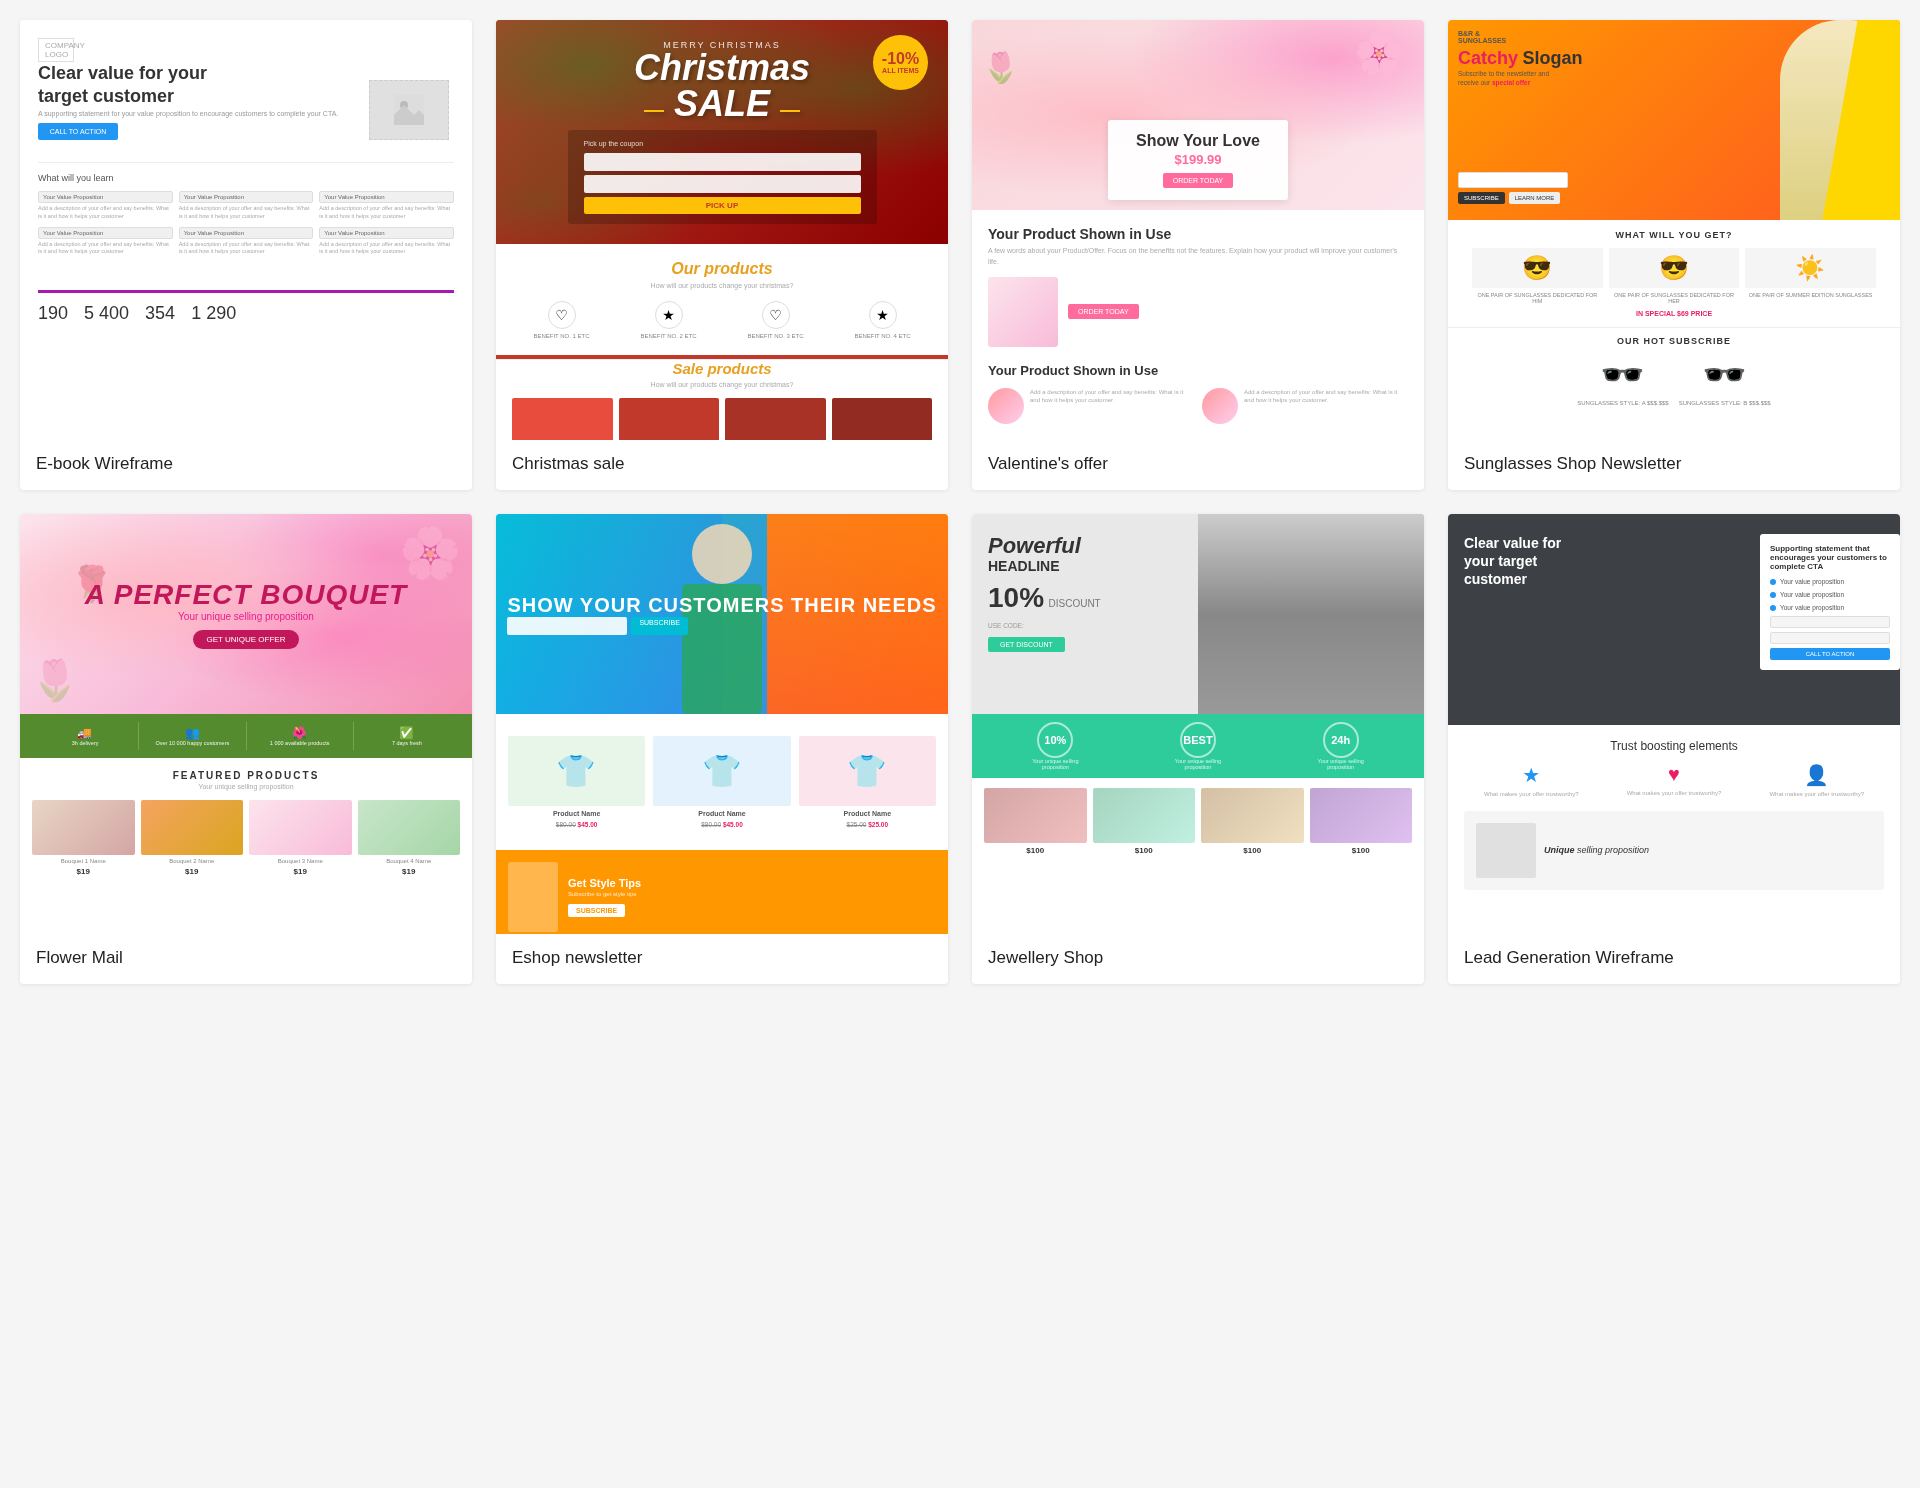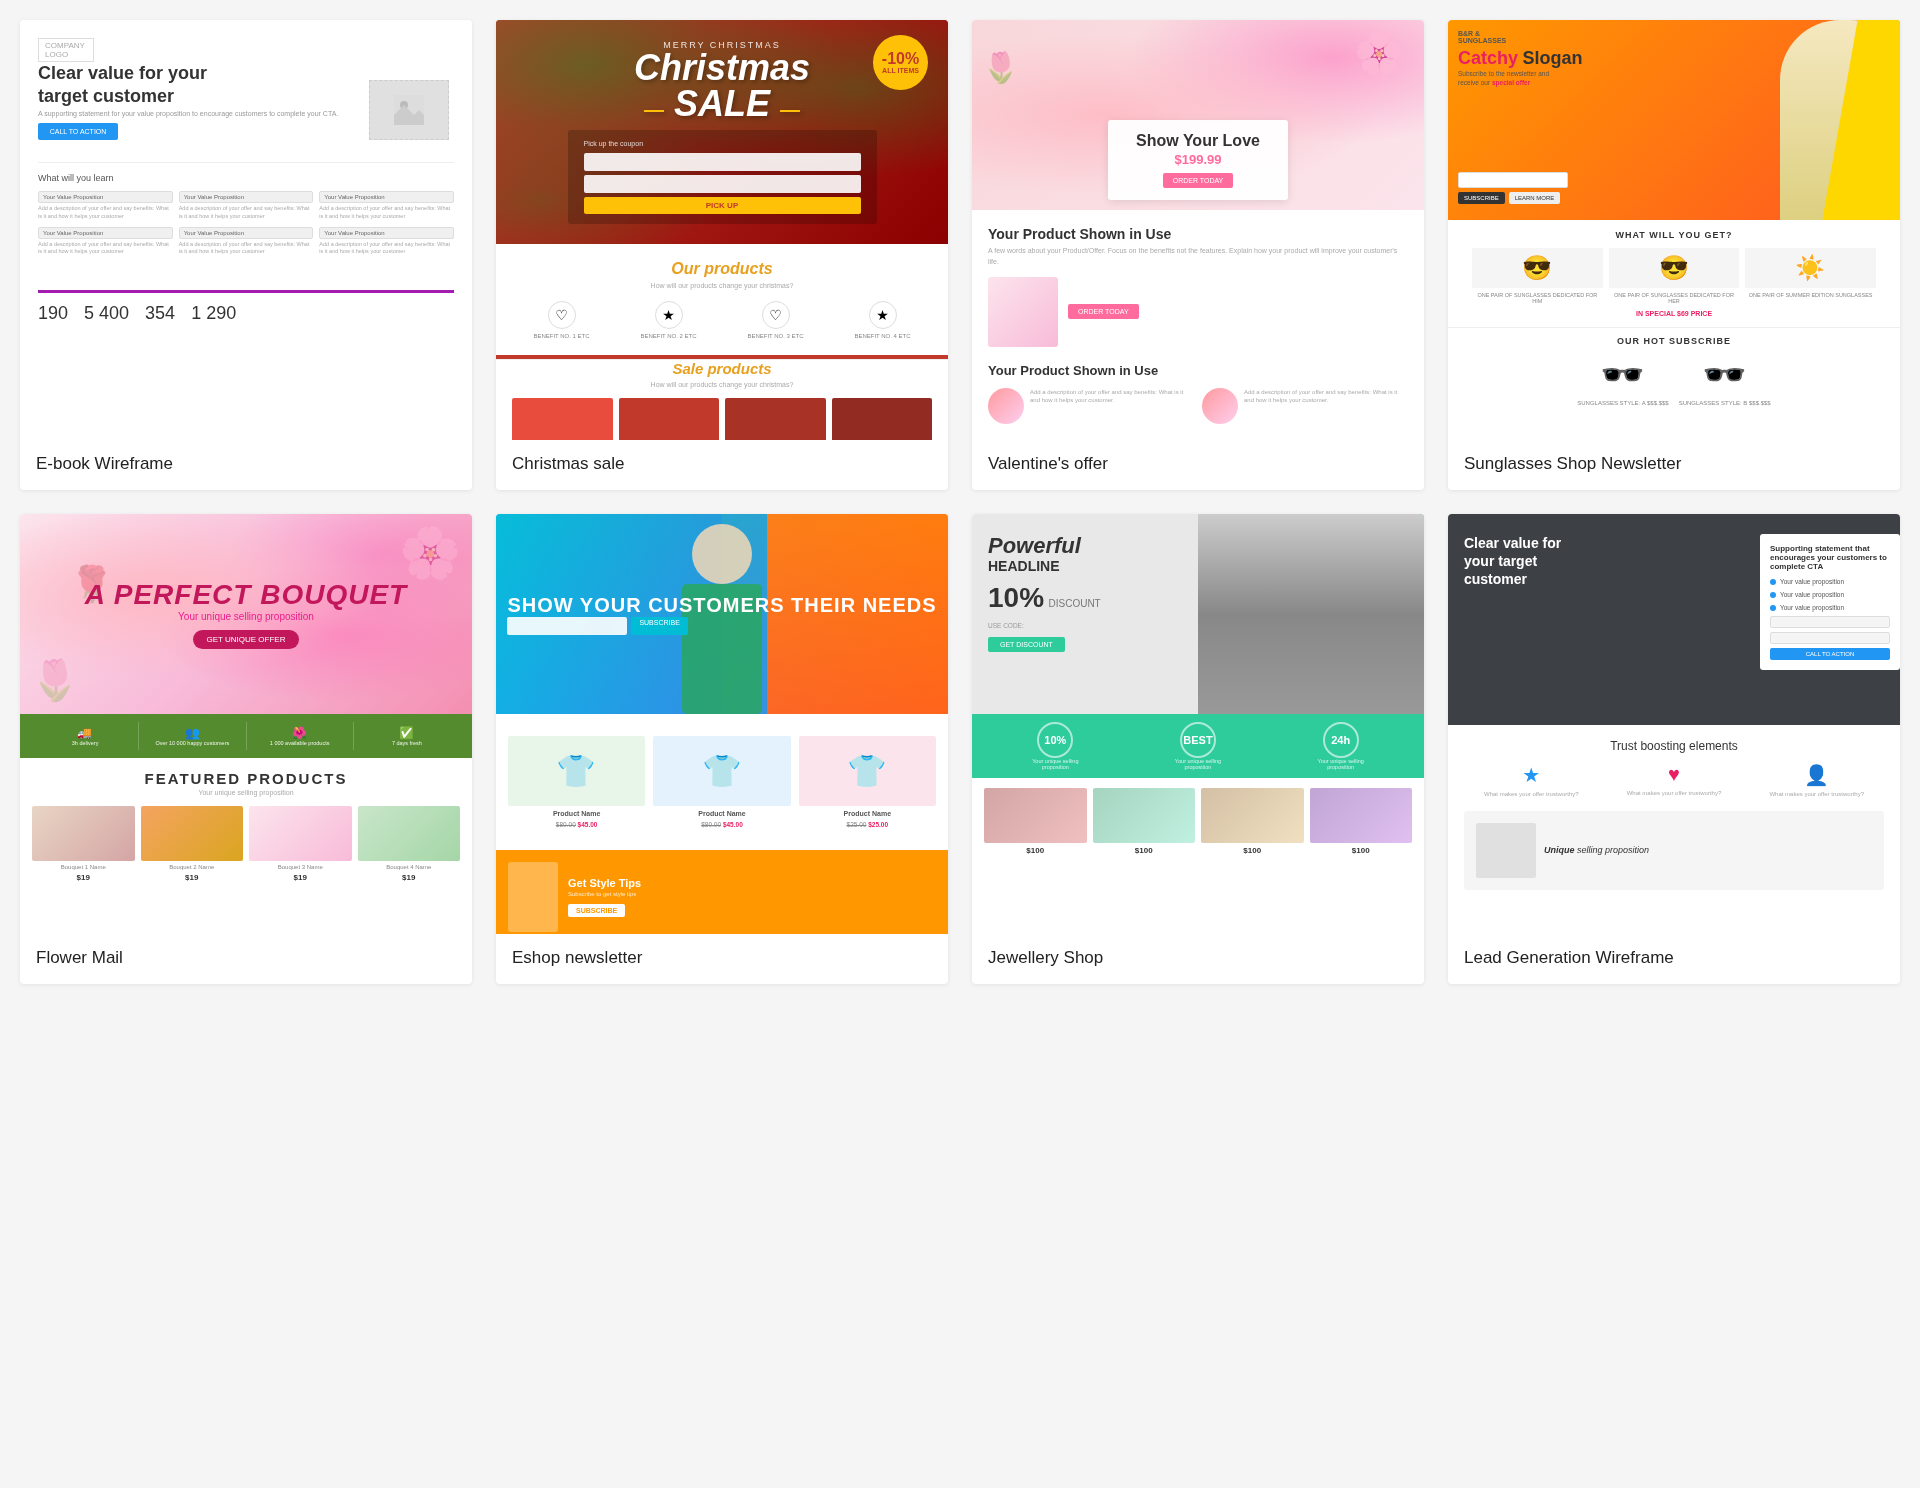--- a/index.html
+++ b/index.html
@@ -42,21 +42,21 @@
       display: flex;
       flex-direction: column;
       gap: 10px;
     }
     .ebook-logo {
       font-size: 8px;
       color: #aaa;
       border: 1px solid #ddd;
       padding: 2px 6px;
       display: inline-block;
-      width: 56px;
+      width: 36px;
     }
     .ebook-headline {
       font-size: 18px;
       font-weight: 700;
       color: #333;
       line-height: 1.3;
     }
     .ebook-headline span { font-weight: 900; }
     .ebook-sub {
       font-size: 7px;
@@ -544,21 +544,21 @@
       border-right: 1px solid rgba(255,255,255,0.2);
       padding: 4px;
     }
     .flower-stat:last-child { border-right: none; }
     .flower-stat-icon { font-size: 12px; color: #fff; }
     .flower-stat-text { font-size: 5.5px; color: rgba(255,255,255,0.9); text-align: center; }
     .flower-products {
       padding: 12px;
     }
     .flower-products-title {
-      font-size: 15px;
+      font-size: 10px;
       font-weight: 700;
       color: #333;
       text-transform: uppercase;
       text-align: center;
       letter-spacing: 2px;
       margin-bottom: 2px;
     }
     .flower-products-sub {
       font-size: 7px;
       color: #aaa;

